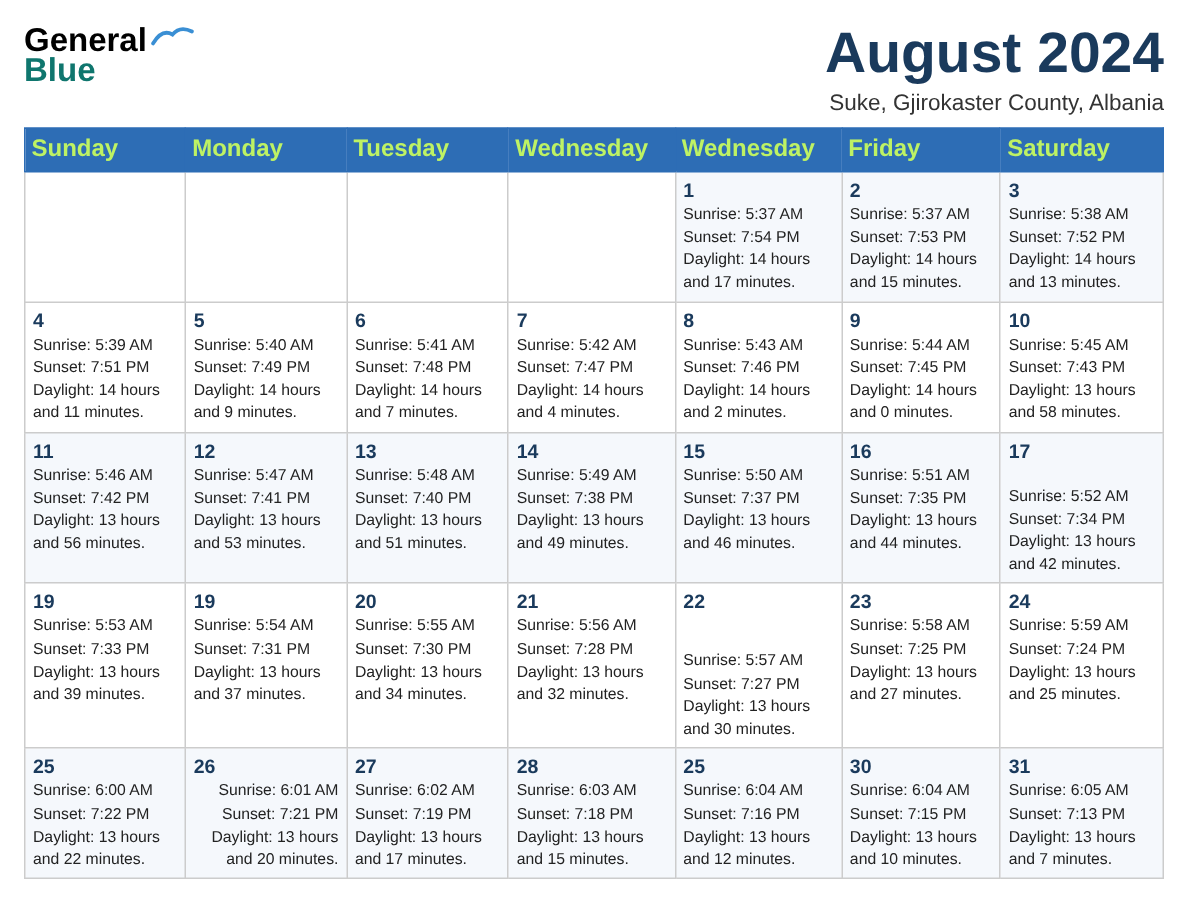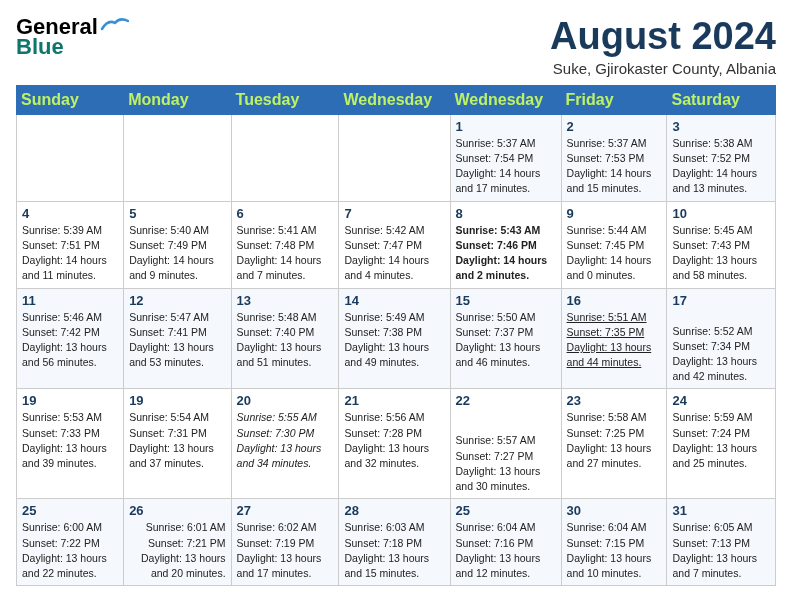--- a/index.html
+++ b/index.html
@@ -159,21 +159,21 @@
         </td>
         <td>
           <span class="day-num">7</span>
           <div class="day-info" style="white-space: pre-line;">Sunrise: 5:42 AM
 Sunset: 7:47 PM
 Daylight: 14 hours
 and 4 minutes.</div>
         </td>
         <td>
           <span class="day-num">8</span>
-          <div class="day-info" style="white-space: pre-line; font-weight: bold;">Sunrise: 5:43 AM
+          <div class="day-info" style="white-space: pre-line;">Sunrise: 5:43 AM
 Sunset: 7:46 PM
 Daylight: 14 hours
 and 2 minutes.</div>
         </td>
         <td>
           <span class="day-num">9</span>
           <div class="day-info" style="white-space: pre-line;">Sunrise: 5:44 AM
 Sunset: 7:45 PM
 Daylight: 14 hours
 and 0 minutes.</div>
@@ -217,21 +217,21 @@
         </td>
         <td>
           <span class="day-num">15</span>
           <div class="day-info" style="white-space: pre-line;">Sunrise: 5:50 AM
 Sunset: 7:37 PM
 Daylight: 13 hours
 and 46 minutes.</div>
         </td>
         <td>
           <span class="day-num">16</span>
-          <div class="day-info" style="white-space: pre-line; text-decoration: underline;">Sunrise: 5:51 AM
+          <div class="day-info" style="white-space: pre-line;">Sunrise: 5:51 AM
 Sunset: 7:35 PM
 Daylight: 13 hours
 and 44 minutes.</div>
         </td>
         <td>
           <span class="day-num">17</span>
           <div class="day-info" style="white-space: pre-line; margin-top: 16px;">Sunrise: 5:52 AM
 Sunset: 7:34 PM
 Daylight: 13 hours
 and 42 minutes.</div>
@@ -247,21 +247,21 @@
         </td>
         <td>
           <span class="day-num">19</span>
           <div class="day-info" style="white-space: pre-line;">Sunrise: 5:54 AM
 Sunset: 7:31 PM
 Daylight: 13 hours
 and 37 minutes.</div>
         </td>
         <td>
           <span class="day-num">20</span>
-          <div class="day-info" style="white-space: pre-line; font-style: italic;">Sunrise: 5:55 AM
+          <div class="day-info" style="white-space: pre-line;">Sunrise: 5:55 AM
 Sunset: 7:30 PM
 Daylight: 13 hours
 and 34 minutes.</div>
         </td>
         <td>
           <span class="day-num">21</span>
           <div class="day-info" style="white-space: pre-line;">Sunrise: 5:56 AM
 Sunset: 7:28 PM
 Daylight: 13 hours
 and 32 minutes.</div>

